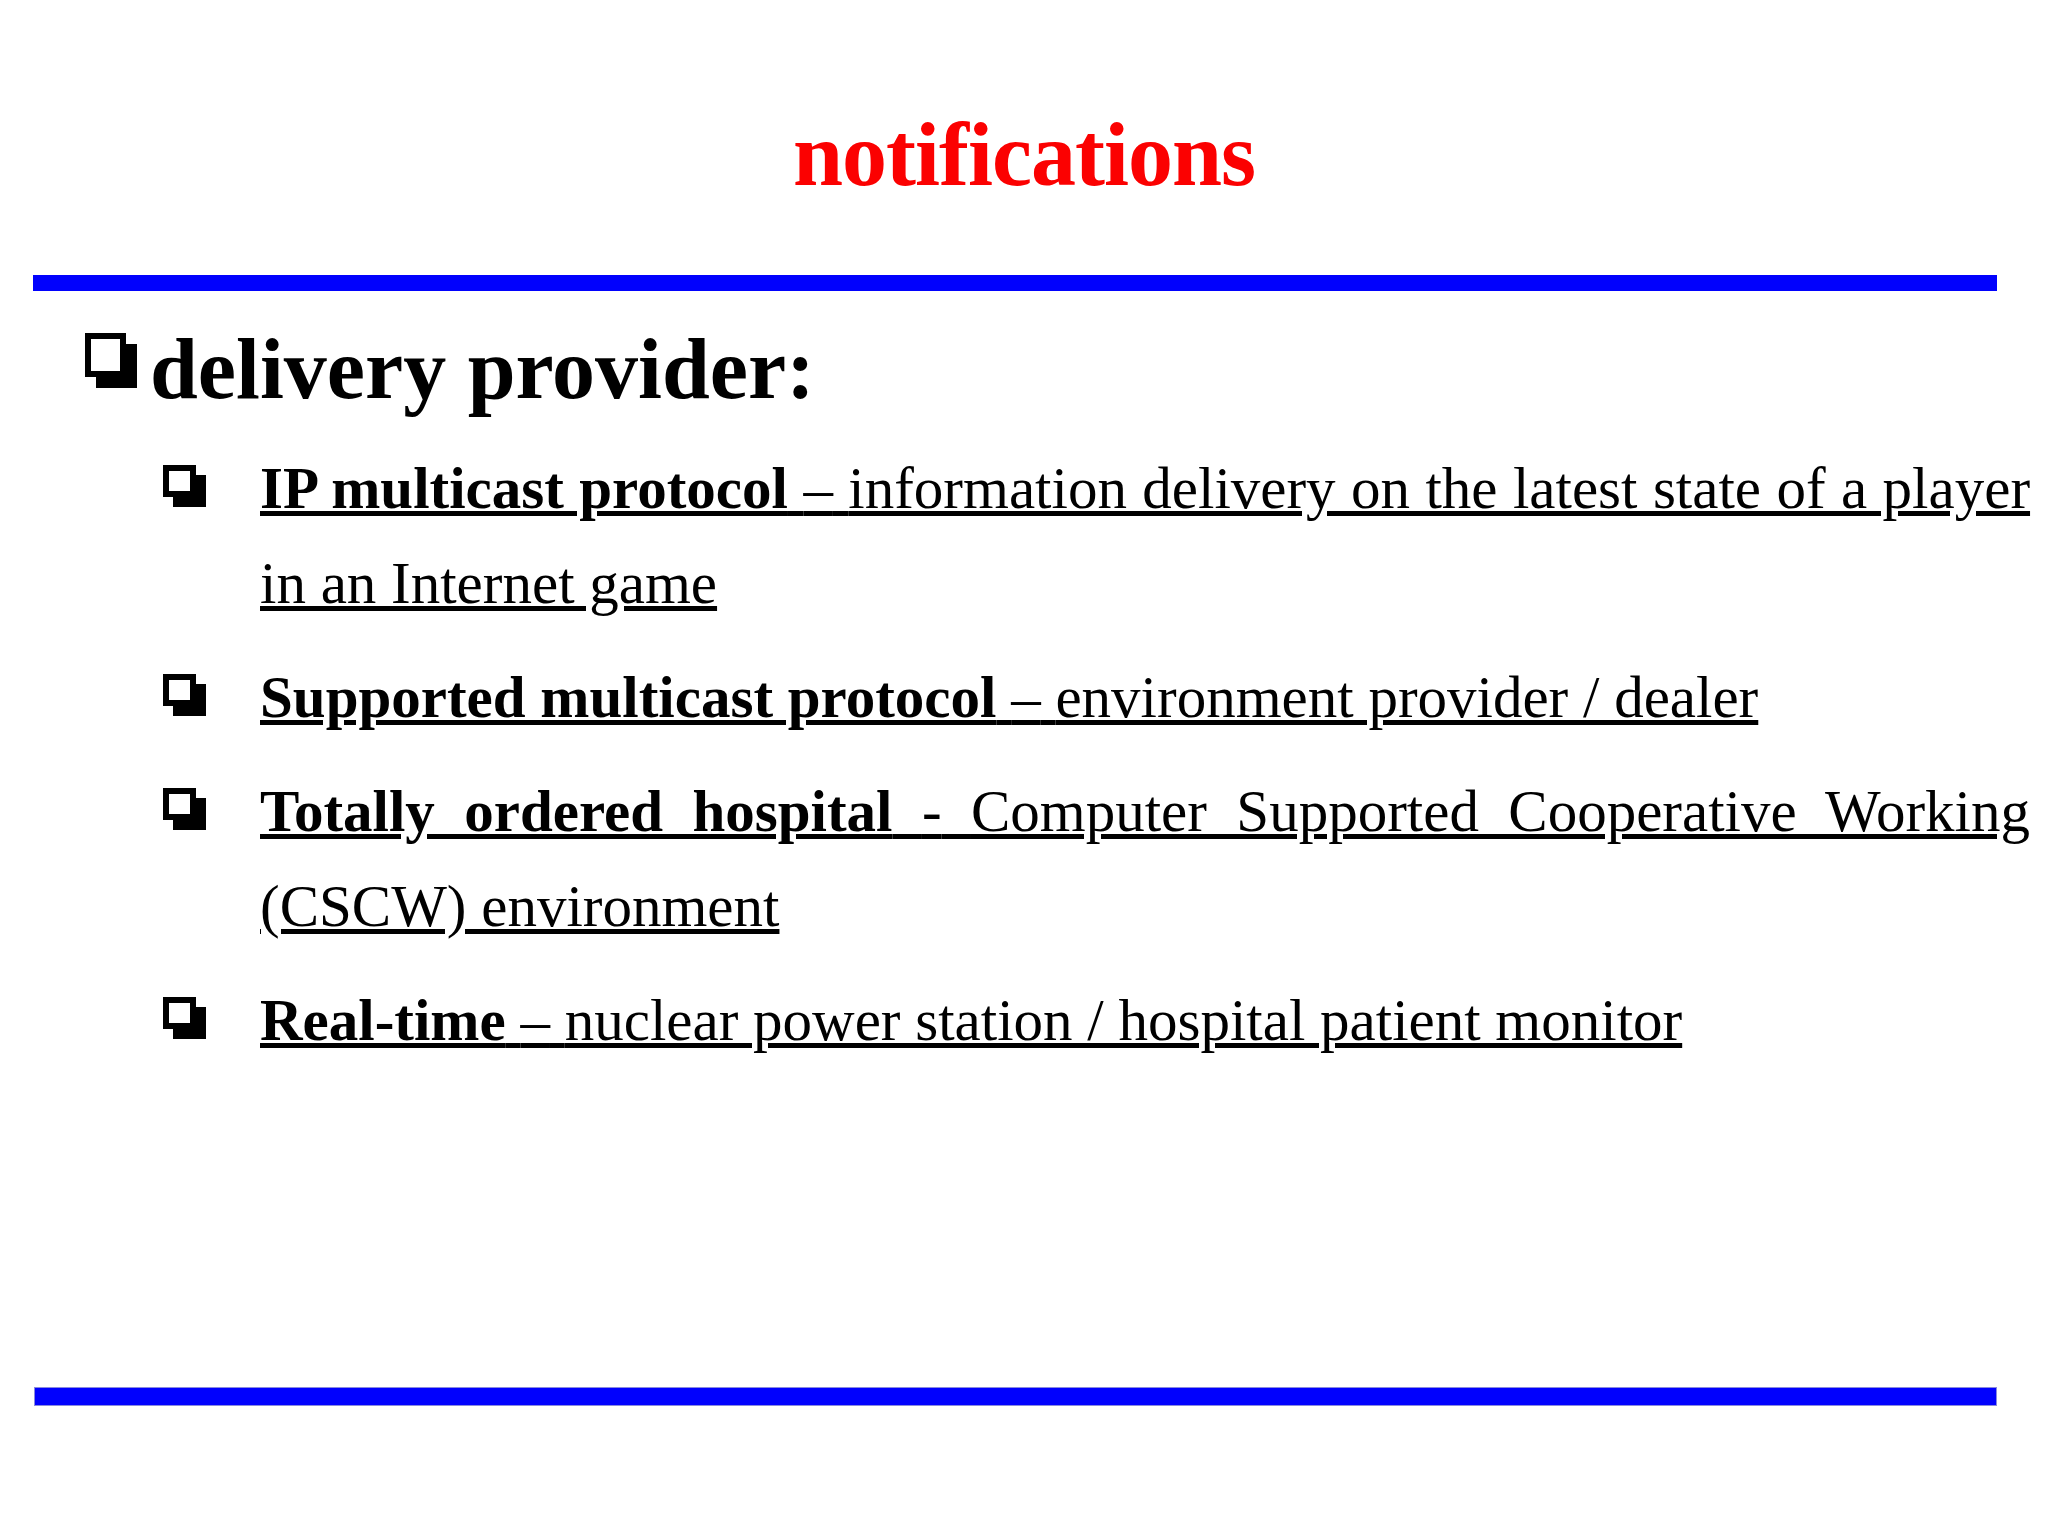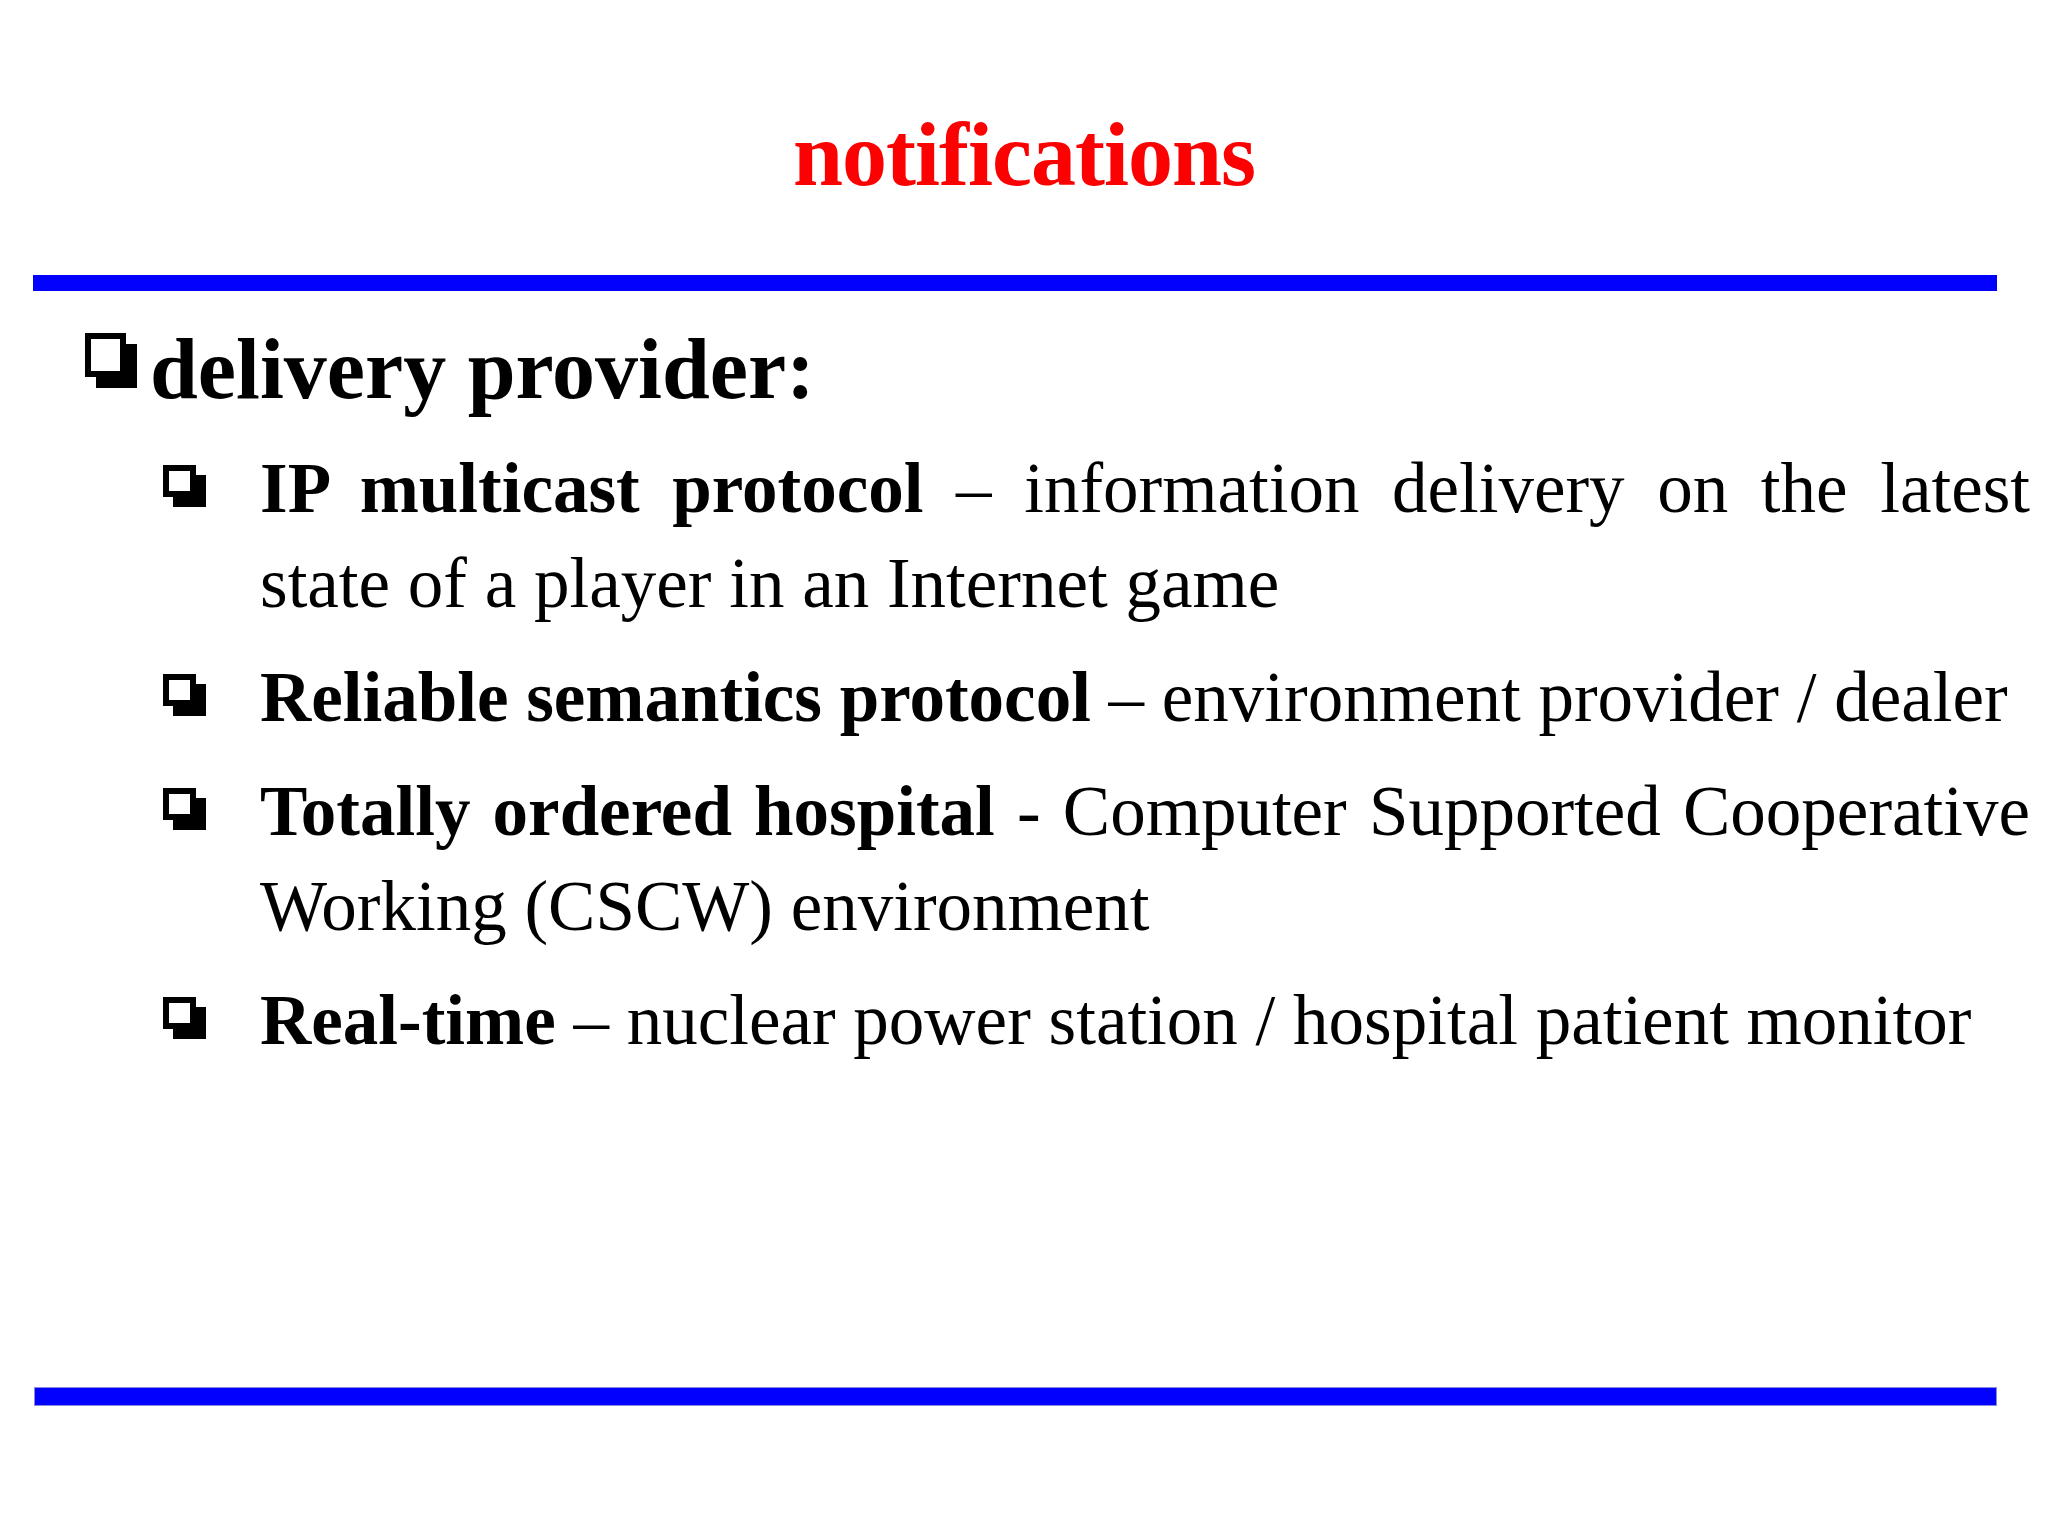--- a/index.html
+++ b/index.html
@@ -77,23 +77,24 @@
   }
 
   
   .l2-list{
     position:absolute;
     left:163px;top:441px;right:18px;
   }
   .l2-item{
     position:relative;
     padding-left:97px;
-    font-size:71px;
+    font-size:59px;
     line-height:95px;
     text-align:justify;
+    text-decoration:underline;
   }
   .l2-item + .l2-item{
     margin-top:19px;
   }
   .l2-lead{
     font-weight:bold;
   }
 </style>
 </head>
 <body>
@@ -114,21 +115,21 @@
 
   <div class="l2-item">
     <span class="cbx cbx-l2"></span>
     <span class="l2-lead">IP multicast protocol</span>
     <span>–</span>
     <span>information delivery on the latest state of a player in an Internet game</span>
   </div>
 
   <div class="l2-item">
     <span class="cbx cbx-l2"></span>
-    <span class="l2-lead">Reliable semantics protocol</span>
+    <span class="l2-lead">Supported multicast protocol</span>
     <span>–</span>
     <span>environment provider / dealer</span>
   </div>
 
   <div class="l2-item">
     <span class="cbx cbx-l2"></span>
     <span class="l2-lead">Totally ordered hospital</span>
     <span>-</span>
     <span>Computer Supported Cooperative Working (CSCW) environment</span>
   </div>

